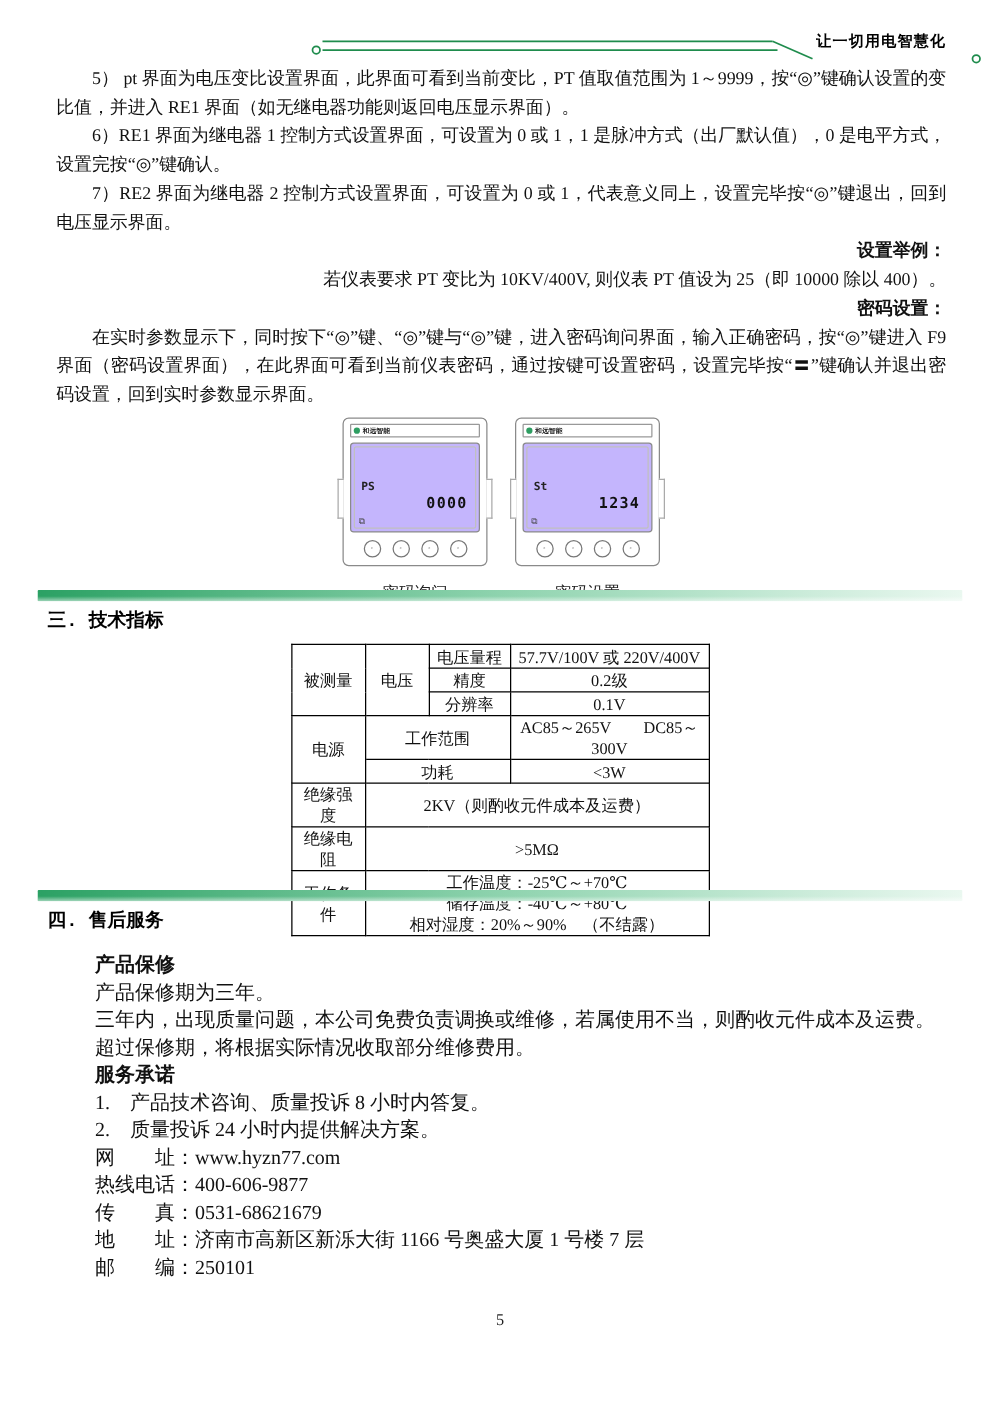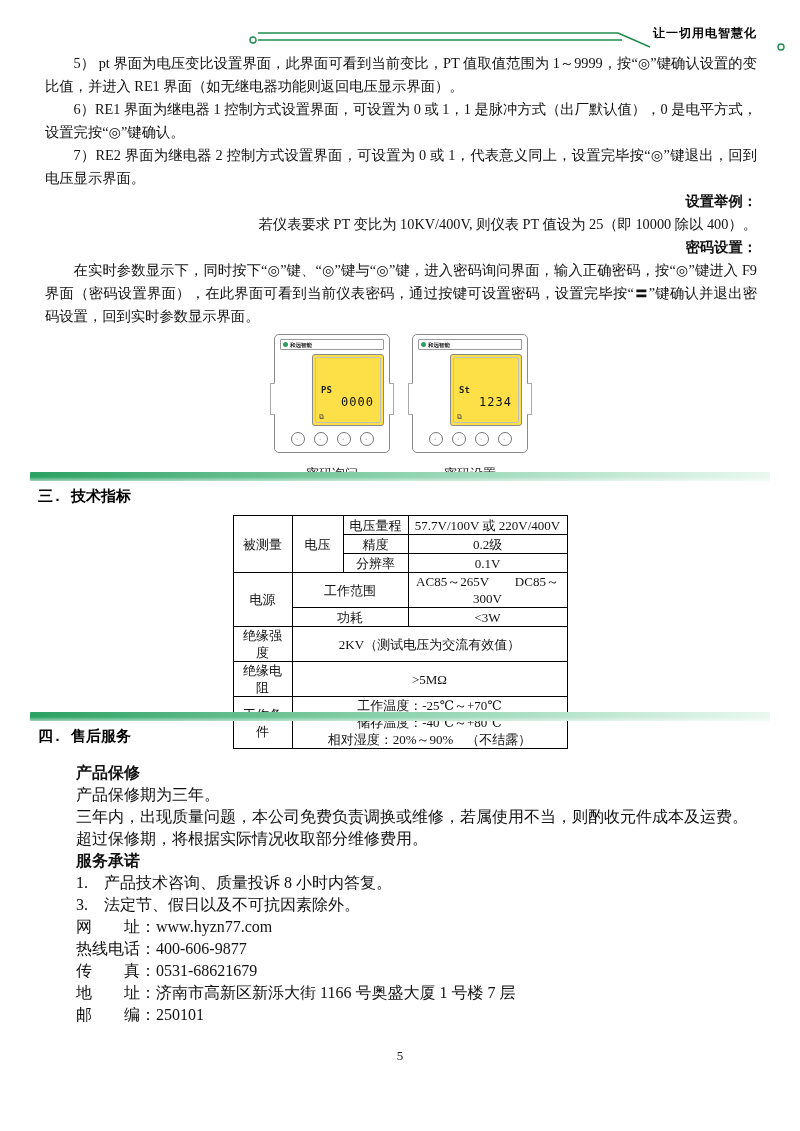--- a/index.html
+++ b/index.html
@@ -20,26 +20,26 @@
   .meter{position:relative;width:104px;border:1px solid #8a8a8a;border-radius:5px;
          background:#fff;padding:4px 5px 6px 5px;}
   .meter::before,.meter::after{content:"";position:absolute;top:48px;width:4px;height:30px;
          border:1px solid #aaa;background:#fff;}
   .meter::before{left:-5px;border-right:none;}
   .meter::after{right:-5px;border-left:none;}
   .brandbar{height:9px;border:1px solid #999;border-radius:1px;display:flex;align-items:center;
             gap:2px;padding:0 2px;margin-bottom:4px;}
   .branddot{width:5px;height:5px;border-radius:50%;background:#2e9e62;flex:0 0 auto;}
   .brandtxt{font-size:5.5px;line-height:6px;color:#222;font-weight:bold;white-space:nowrap;overflow:hidden;}
-  .lcd{position:relative;height:70px;border:1px solid #8a8a8a;border-radius:3px;background:#fde047;margin-left:32px;}
+  .lcd{position:relative;height:70px;border:1px solid #8a8a8a;border-radius:3px;background:#c4b5fd;}
   .lcd .inner{position:absolute;inset:2px;border:1px solid #c0c0c0;border-radius:2px;}
   .lcd .lbl{position:absolute;left:8px;top:24px;font-family:"DejaVu Sans Mono","Liberation Mono",monospace;
             font-weight:bold;font-size:9px;color:#222;}
   .lcd .val{position:absolute;right:9px;bottom:11px;font-family:"DejaVu Sans Mono","Liberation Mono",monospace;
-            font-weight:normal;font-size:12px;letter-spacing:1px;color:#111;}
+            font-weight:bold;font-size:12px;letter-spacing:1px;color:#111;}
   .lcd .keyicon{position:absolute;left:6px;bottom:4px;font-size:7px;color:#444;line-height:7px;}
   .btnrow{display:flex;justify-content:center;gap:9px;margin-top:6px;}
   .btn{width:12px;height:12px;border:1px solid #777;border-radius:50%;display:flex;
        align-items:center;justify-content:center;font-size:5px;color:#555;background:#fff;}
   .meter-caption{margin-top:9px;font-size:13px;color:#222;}
   
   .bar{position:absolute;left:30px;width:740px;height:9px;border-radius:1px;
        background:linear-gradient(to bottom,rgba(255,255,255,0) 0 55%,rgba(255,255,255,.55) 100%),
                   linear-gradient(to right,#2ba164 0%,#8ed3ae 50%,#eaf8f0 100%);}
   .bar.b3{top:472px;} .bar.b4{top:712px;}
@@ -156,21 +156,21 @@
         <td class="c" rowspan="2">电源</td>
         <td class="c" colspan="2">工作范围</td>
         <td>AC85～265V　　DC85～300V</td>
       </tr>
       <tr>
         <td class="c" colspan="2">功耗</td>
         <td>&lt;3W</td>
       </tr>
       <tr>
         <td class="c">绝缘强度</td>
-        <td colspan="3">2KV（测试电压为交流有效值）</td>
+        <td colspan="3">2KV（则酌收元件成本及运费）</td>
       </tr>
       <tr>
         <td class="c">绝缘电阻</td>
         <td colspan="3">&gt;5MΩ</td>
       </tr>
       <tr>
         <td class="c">工作条件</td>
         <td colspan="3" class="multi">
           <div>工作温度：-25℃～+70℃</div>
           <div>储存温度：-40℃～+80℃</div>
@@ -184,21 +184,21 @@
   <div class="bar b4"></div>
   <div class="sec-title t4">四. 售后服务</div>
 
   <div class="aftersales">
     <div class="b">产品保修</div>
     <div>产品保修期为三年。</div>
     <div>三年内，出现质量问题，本公司免费负责调换或维修，若属使用不当，则酌收元件成本及运费。</div>
     <div>超过保修期，将根据实际情况收取部分维修费用。</div>
     <div class="b">服务承诺</div>
     <div>1.　产品技术咨询、质量投诉 8 小时内答复。</div>
-    <div>3.　法定节、假日以及不可抗因素除外。</div>
+    <div>2.　质量投诉 24 小时内提供解决方案。</div>
     <div>
       <span>网　　址：</span><span>www.hyzn77.com</span>
     </div>
     <div>
       <span>热线电话：</span><span>400-606-9877</span>
     </div>
     <div>
       <span>传　　真：</span><span>0531-68621679</span>
     </div>
     <div>

